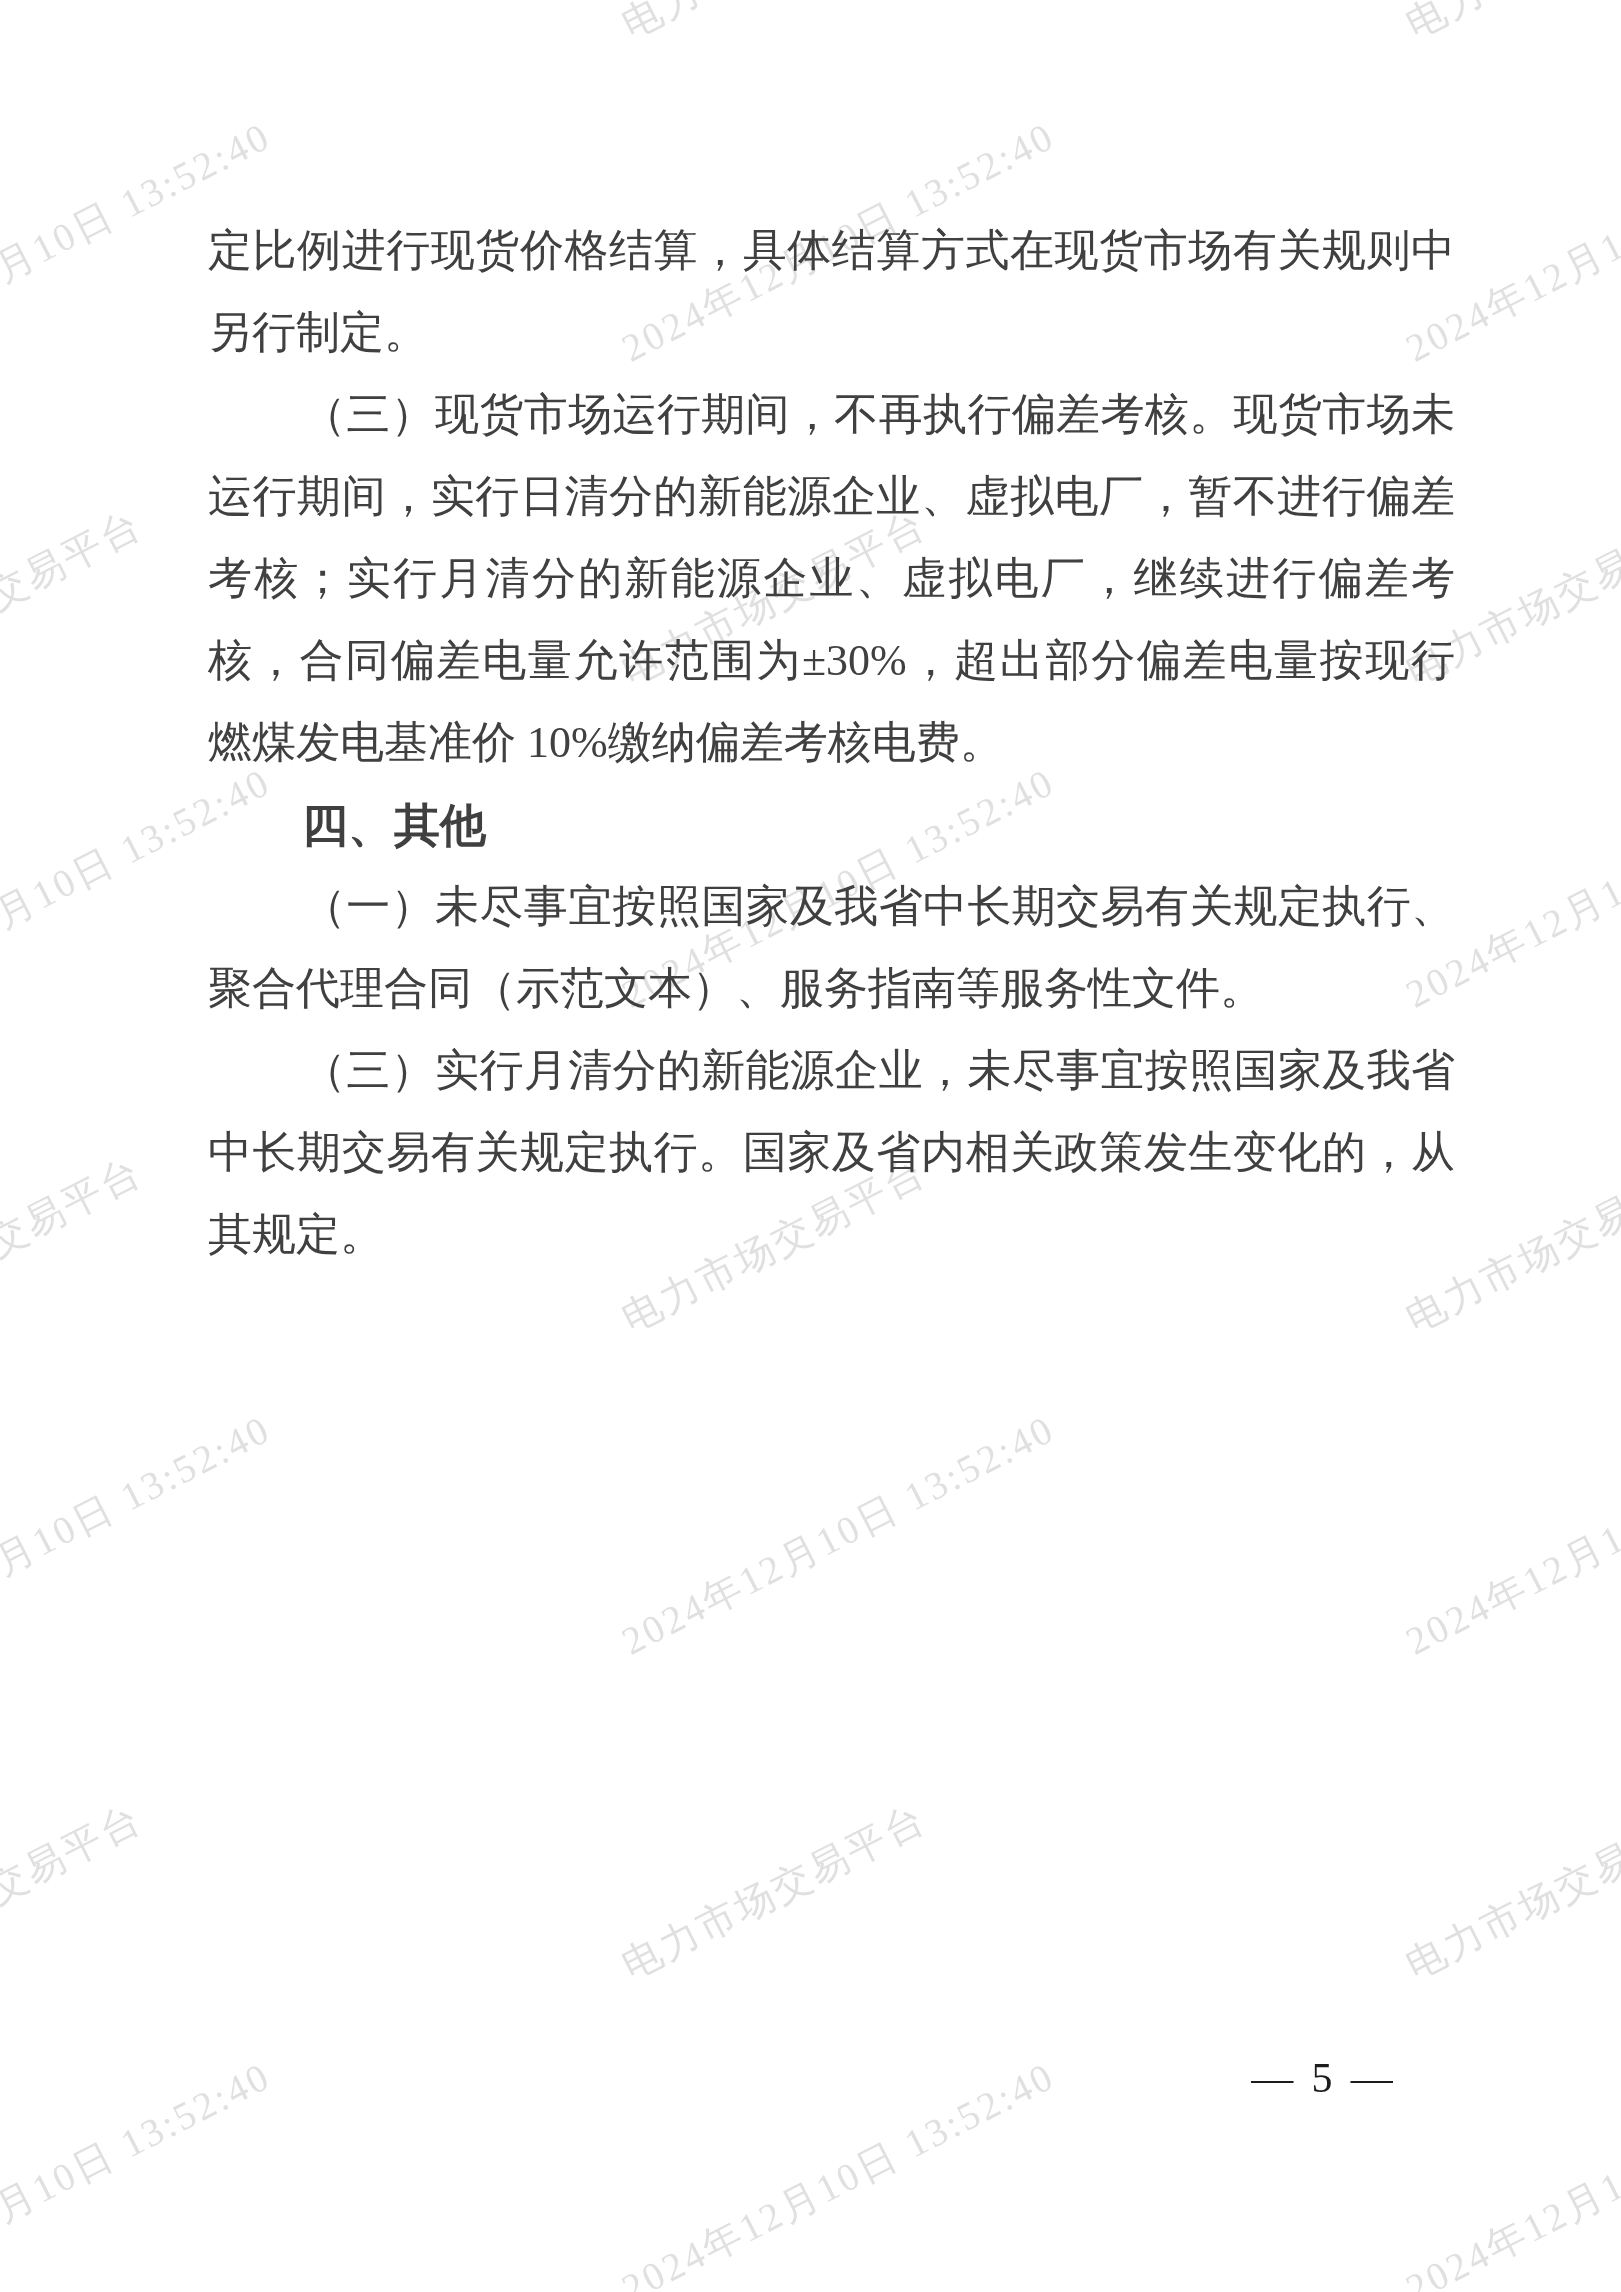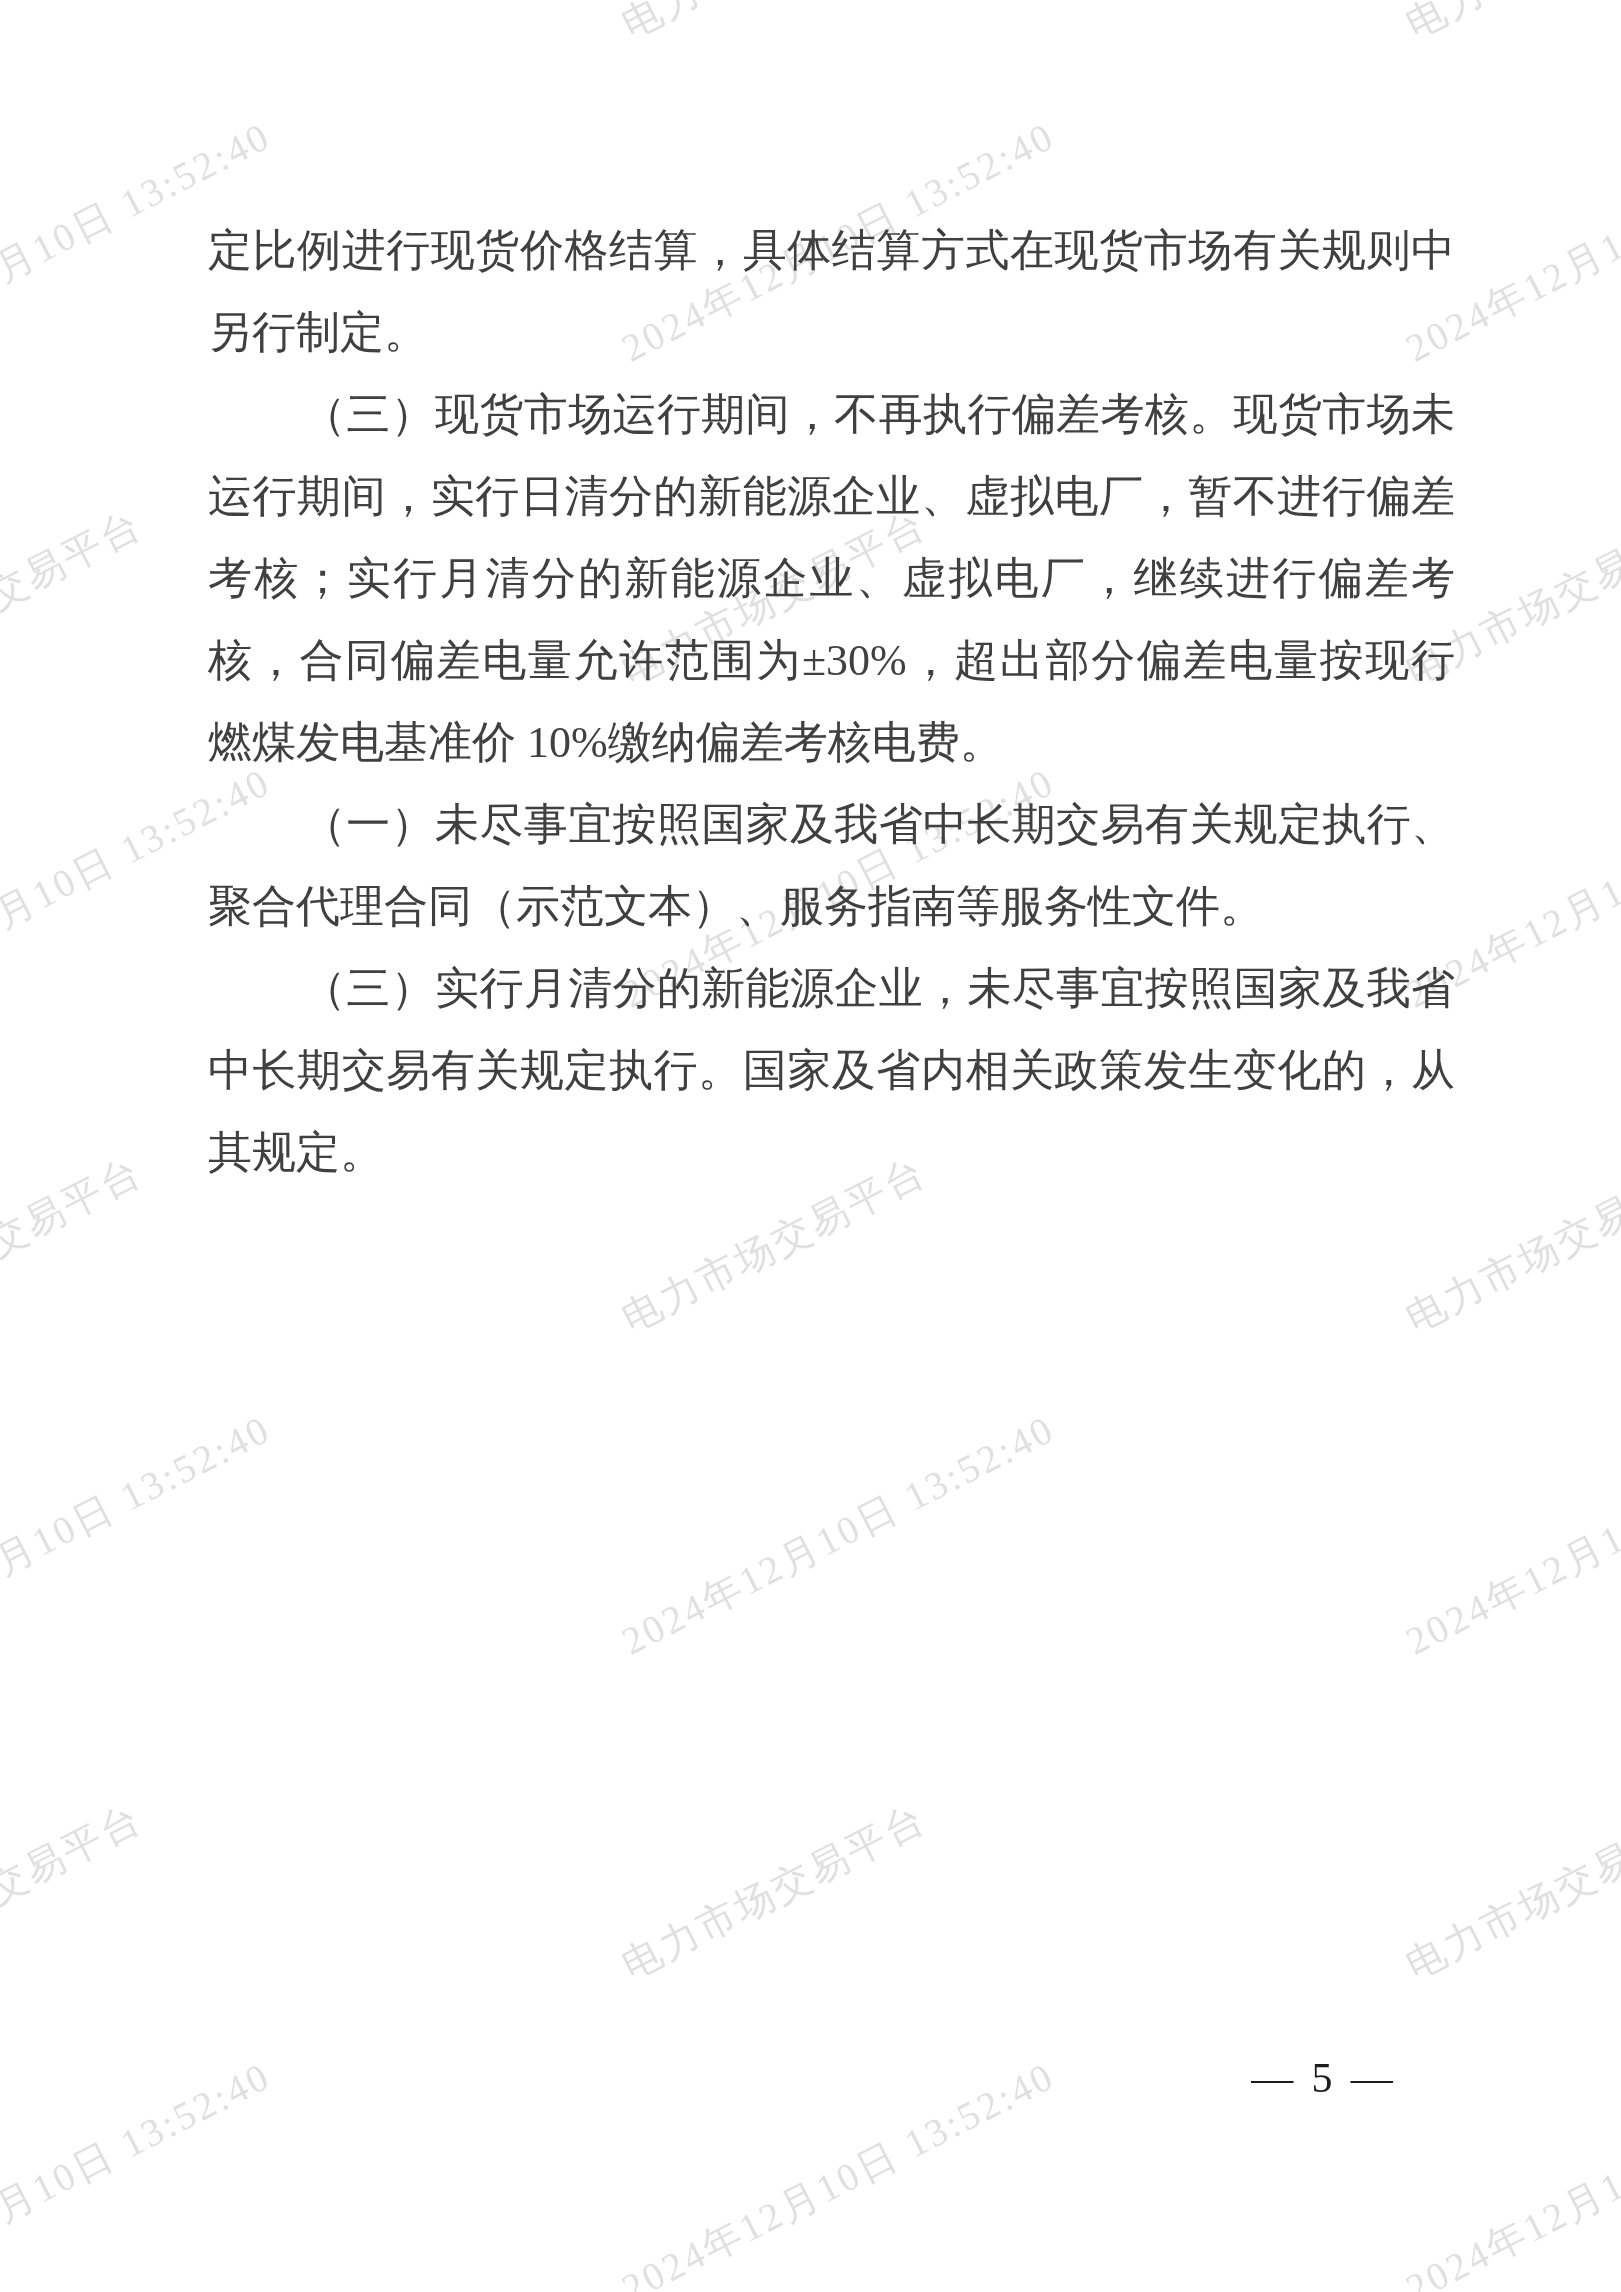--- a/index.html
+++ b/index.html
@@ -84,18 +84,19 @@
       <span style="left: -147px; top: 1938px; color: rgb(224, 224, 224);">电力市场交易平台</span>
       <span style="left: 637px; top: 1938px; color: rgb(224, 224, 224);">电力市场交易平台</span>
       <span style="left: 1421px; top: 1938px; color: rgb(224, 224, 224);">电力市场交易平台</span>
       <span style="left: -147px; top: 2261px; color: rgb(224, 224, 224);">2024年12月10日 13:52:40</span>
       <span style="left: 637px; top: 2261px; color: rgb(224, 224, 224);">2024年12月10日 13:52:40</span>
       <span style="left: 1421px; top: 2261px; color: rgb(224, 224, 224);">2024年12月10日 13:52:40</span>
     </div>
   <div class="doc-body">
       <p class="">定比例进行现货价格结算，具体结算方式在现货市场有关规则中另行制定。</p>
       <p class="indent">（三）现货市场运行期间，不再执行偏差考核。现货市场未运行期间，实行日清分的新能源企业、虚拟电厂，暂不进行偏差考核；实行月清分的新能源企业、虚拟电厂，继续进行偏差考核，合同偏差电量允许范围为±30%，超出部分偏差电量按现行燃煤发电基准价 10%缴纳偏差考核电费。</p>
+      <p class="heading indent">四、其他</p>
       <p class="indent">（一）未尽事宜按照国家及我省中长期交易有关规定执行、聚合代理合同（示范文本）、服务指南等服务性文件。</p>
       <p class="indent">（三）实行月清分的新能源企业，未尽事宜按照国家及我省中长期交易有关规定执行。国家及省内相关政策发生变化的，从其规定。</p>
     </div>
   <div class="page-number">— 5 —</div>
 </div>
 
 
 </body></html>

